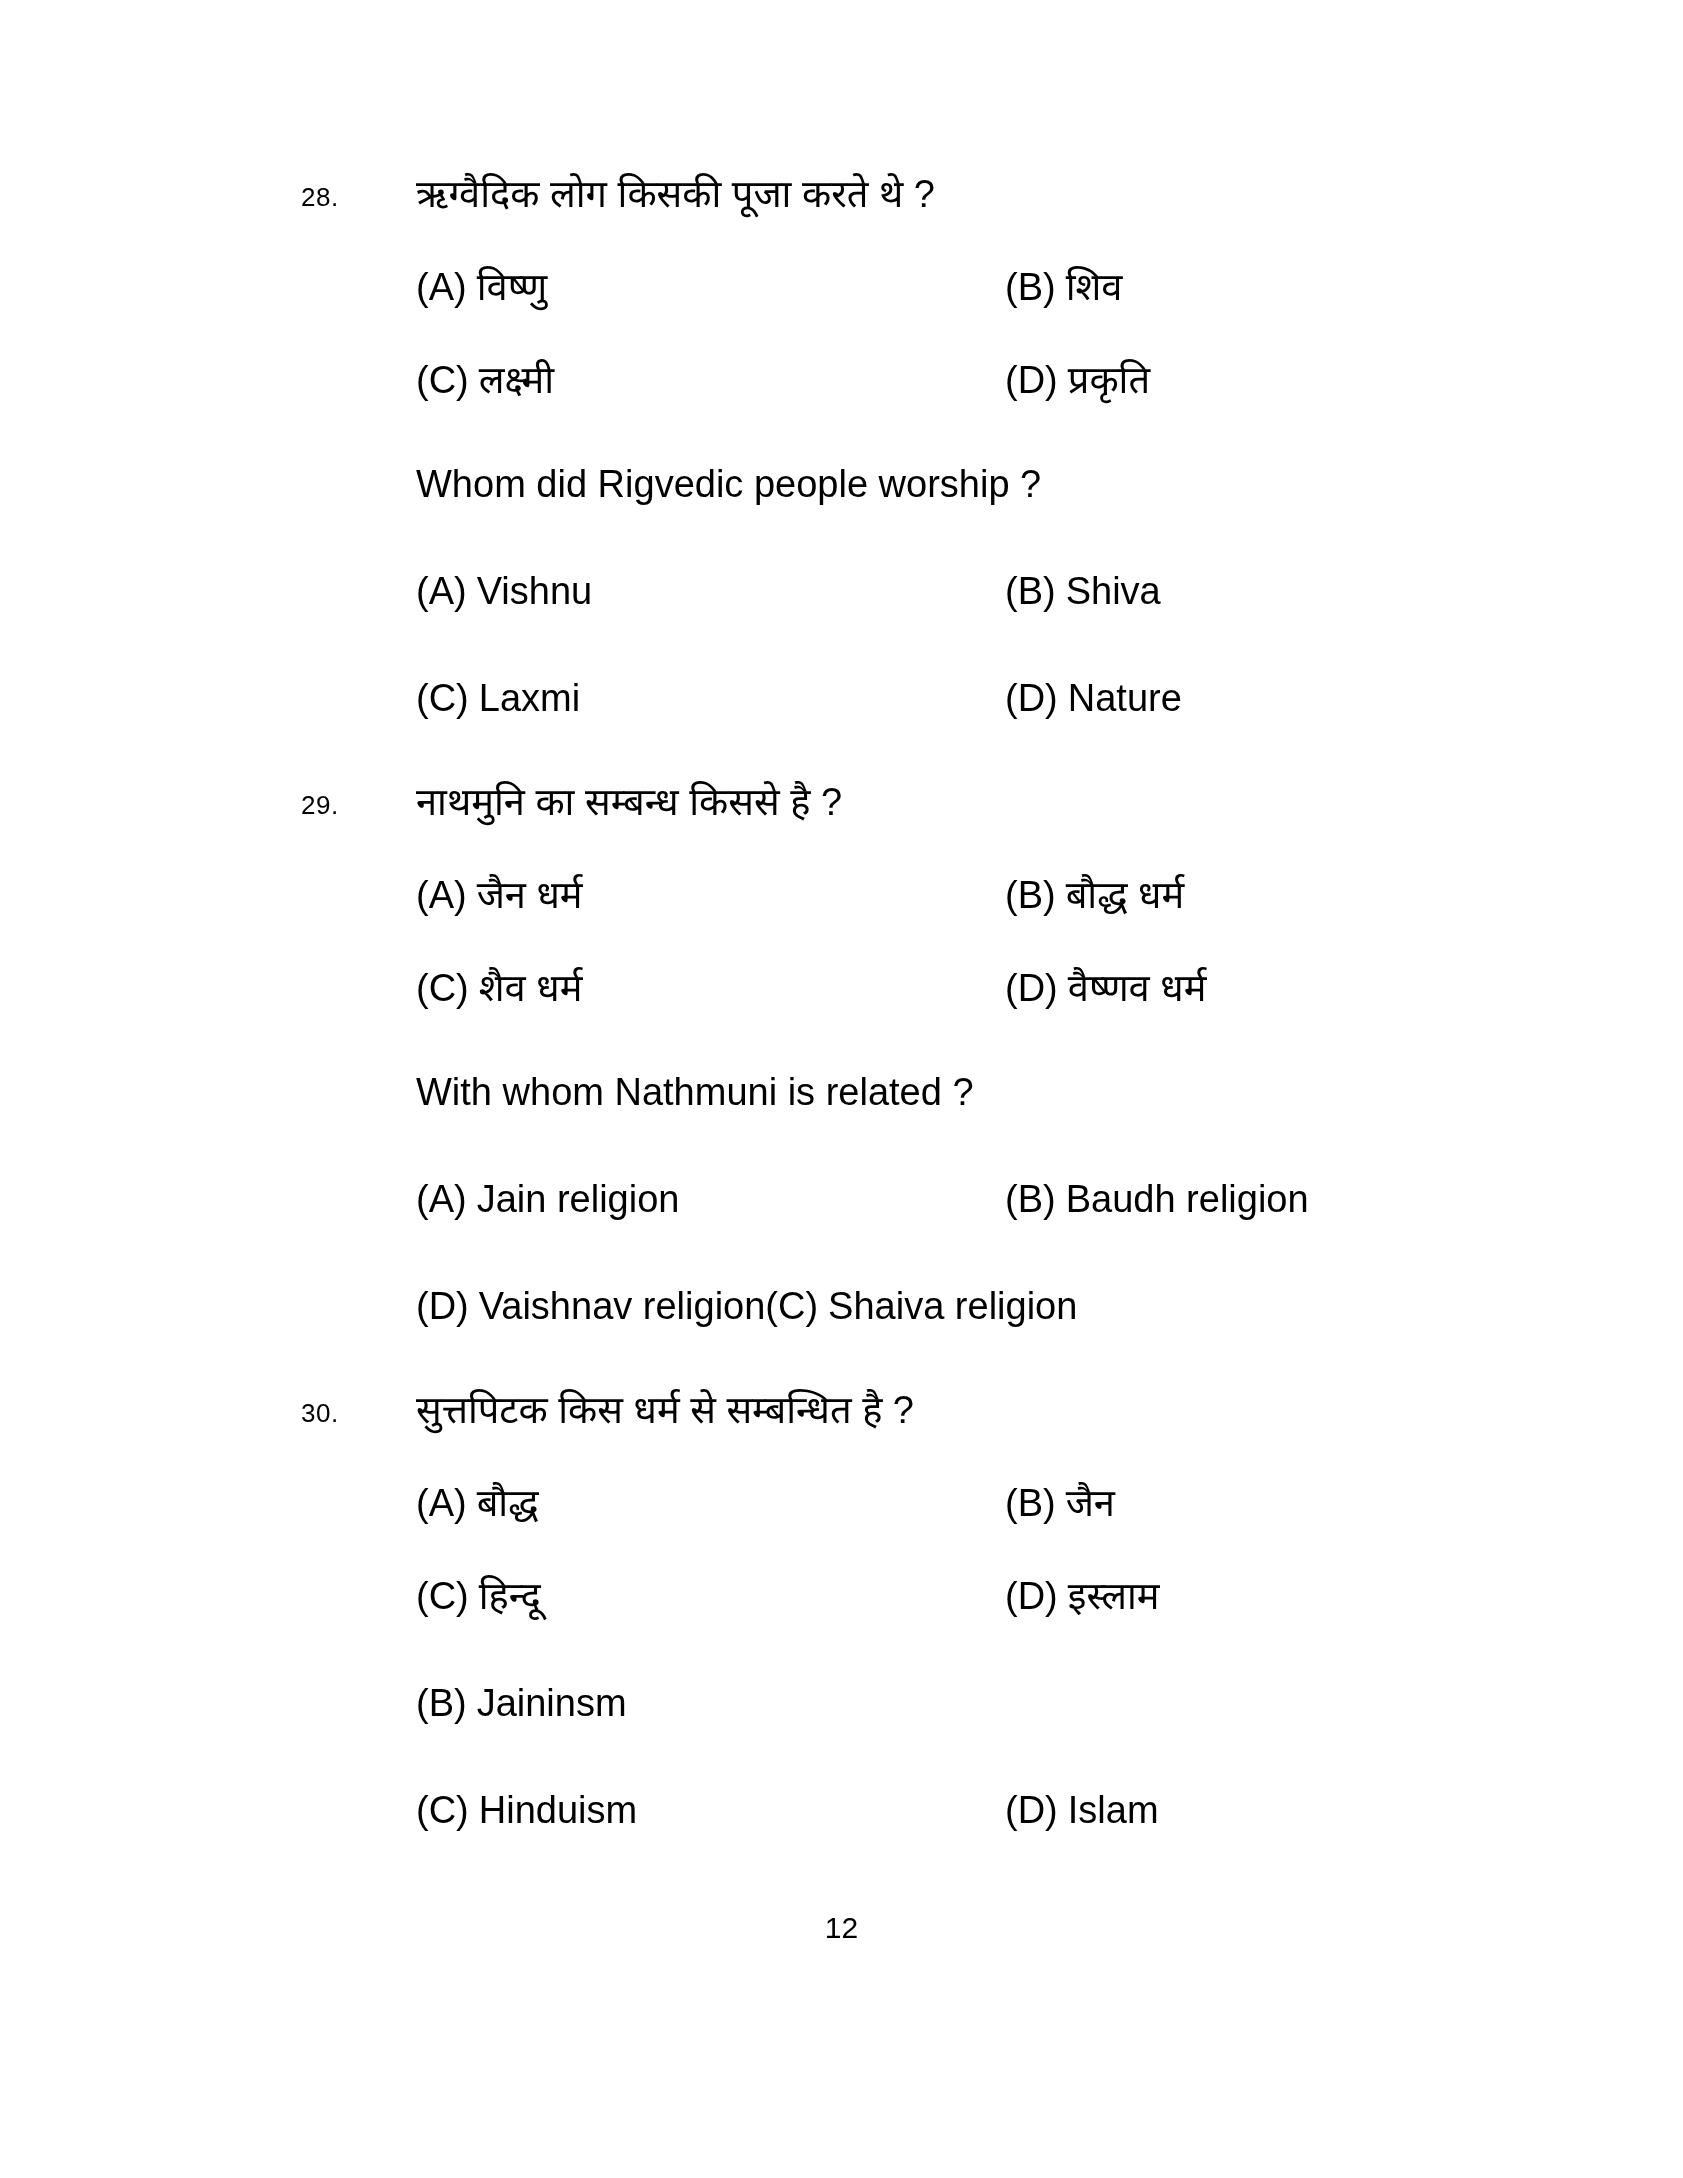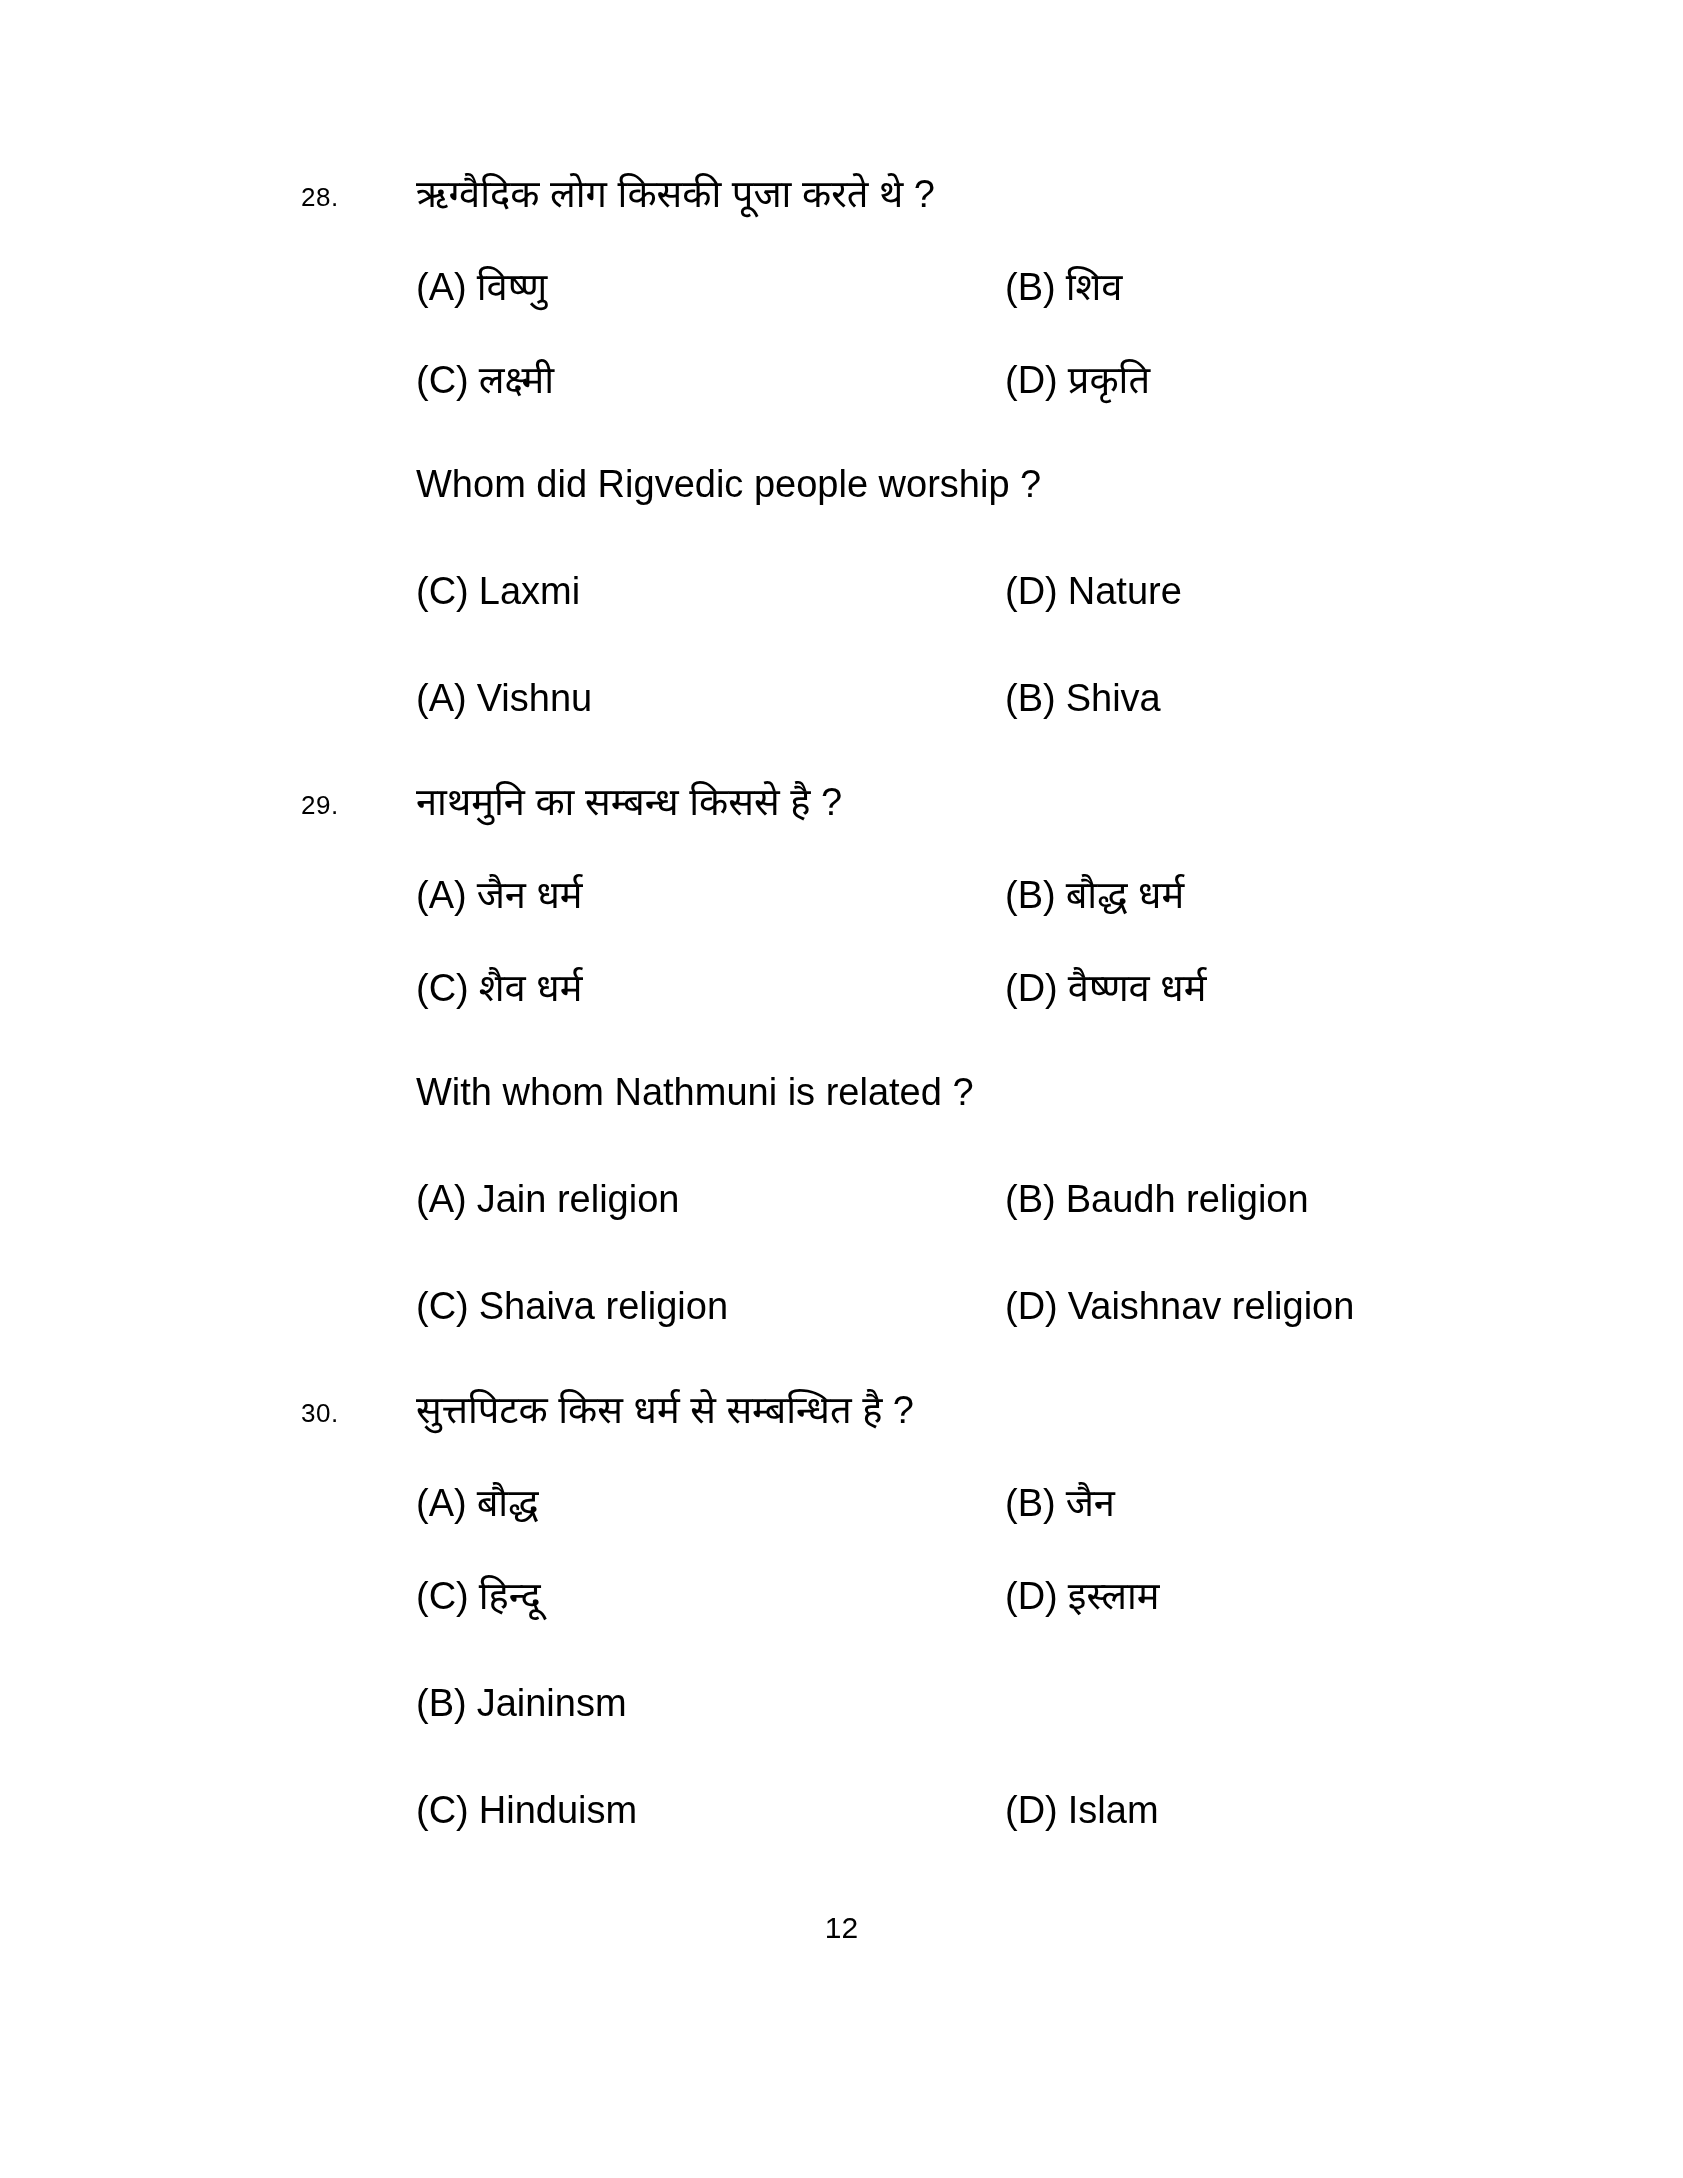--- a/index.html
+++ b/index.html
@@ -87,33 +87,33 @@
         <span class="opt-label">(D)</span><span>प्रकृति</span>
       </div>
     </div>
 
     <div class="qline gap-sec">
       <span>Whom did Rigvedic people worship ?</span>
     </div>
 
     <div class="opt-row gap-en">
       <div class="opt col-a">
+        <span class="opt-label">(A)</span><span>Vishnu</span>
+      </div>
+      <div class="opt">
+        <span class="opt-label">(B)</span><span>Shiva</span>
+      </div>
+    </div>
+
+    <div class="opt-row gap-en">
+      <div class="opt col-a">
         <span class="opt-label">(C)</span><span>Laxmi</span>
       </div>
       <div class="opt">
         <span class="opt-label">(D)</span><span>Nature</span>
-      </div>
-    </div>
-
-    <div class="opt-row gap-en">
-      <div class="opt col-a">
-        <span class="opt-label">(A)</span><span>Vishnu</span>
-      </div>
-      <div class="opt">
-        <span class="opt-label">(B)</span><span>Shiva</span>
       </div>
     </div>
   </section>
 
   <section>
     <div class="qline gap-sec">
       <span class="qnum">29.</span>
       <span>नाथमुनि का सम्बन्ध किससे है ?</span>
     </div>
 
@@ -142,25 +142,25 @@
     <div class="opt-row gap-en">
       <div class="opt col-a">
         <span class="opt-label">(A)</span><span>Jain religion</span>
       </div>
       <div class="opt">
         <span class="opt-label">(B)</span><span>Baudh religion</span>
       </div>
     </div>
 
     <div class="opt-row gap-en">
+      <div class="opt">
+        <span class="opt-label">(D)</span><span>Vaishnav religion</span>
+      </div>
       <div class="opt col-a">
         <span class="opt-label">(C)</span><span>Shaiva religion</span>
-      </div>
-      <div class="opt">
-        <span class="opt-label">(D)</span><span>Vaishnav religion</span>
       </div>
     </div>
   </section>
 
   <section>
     <div class="qline gap-sec">
       <span class="qnum">30.</span>
       <span>सुत्तपिटक किस धर्म से सम्बन्धित है ?</span>
     </div>
 

